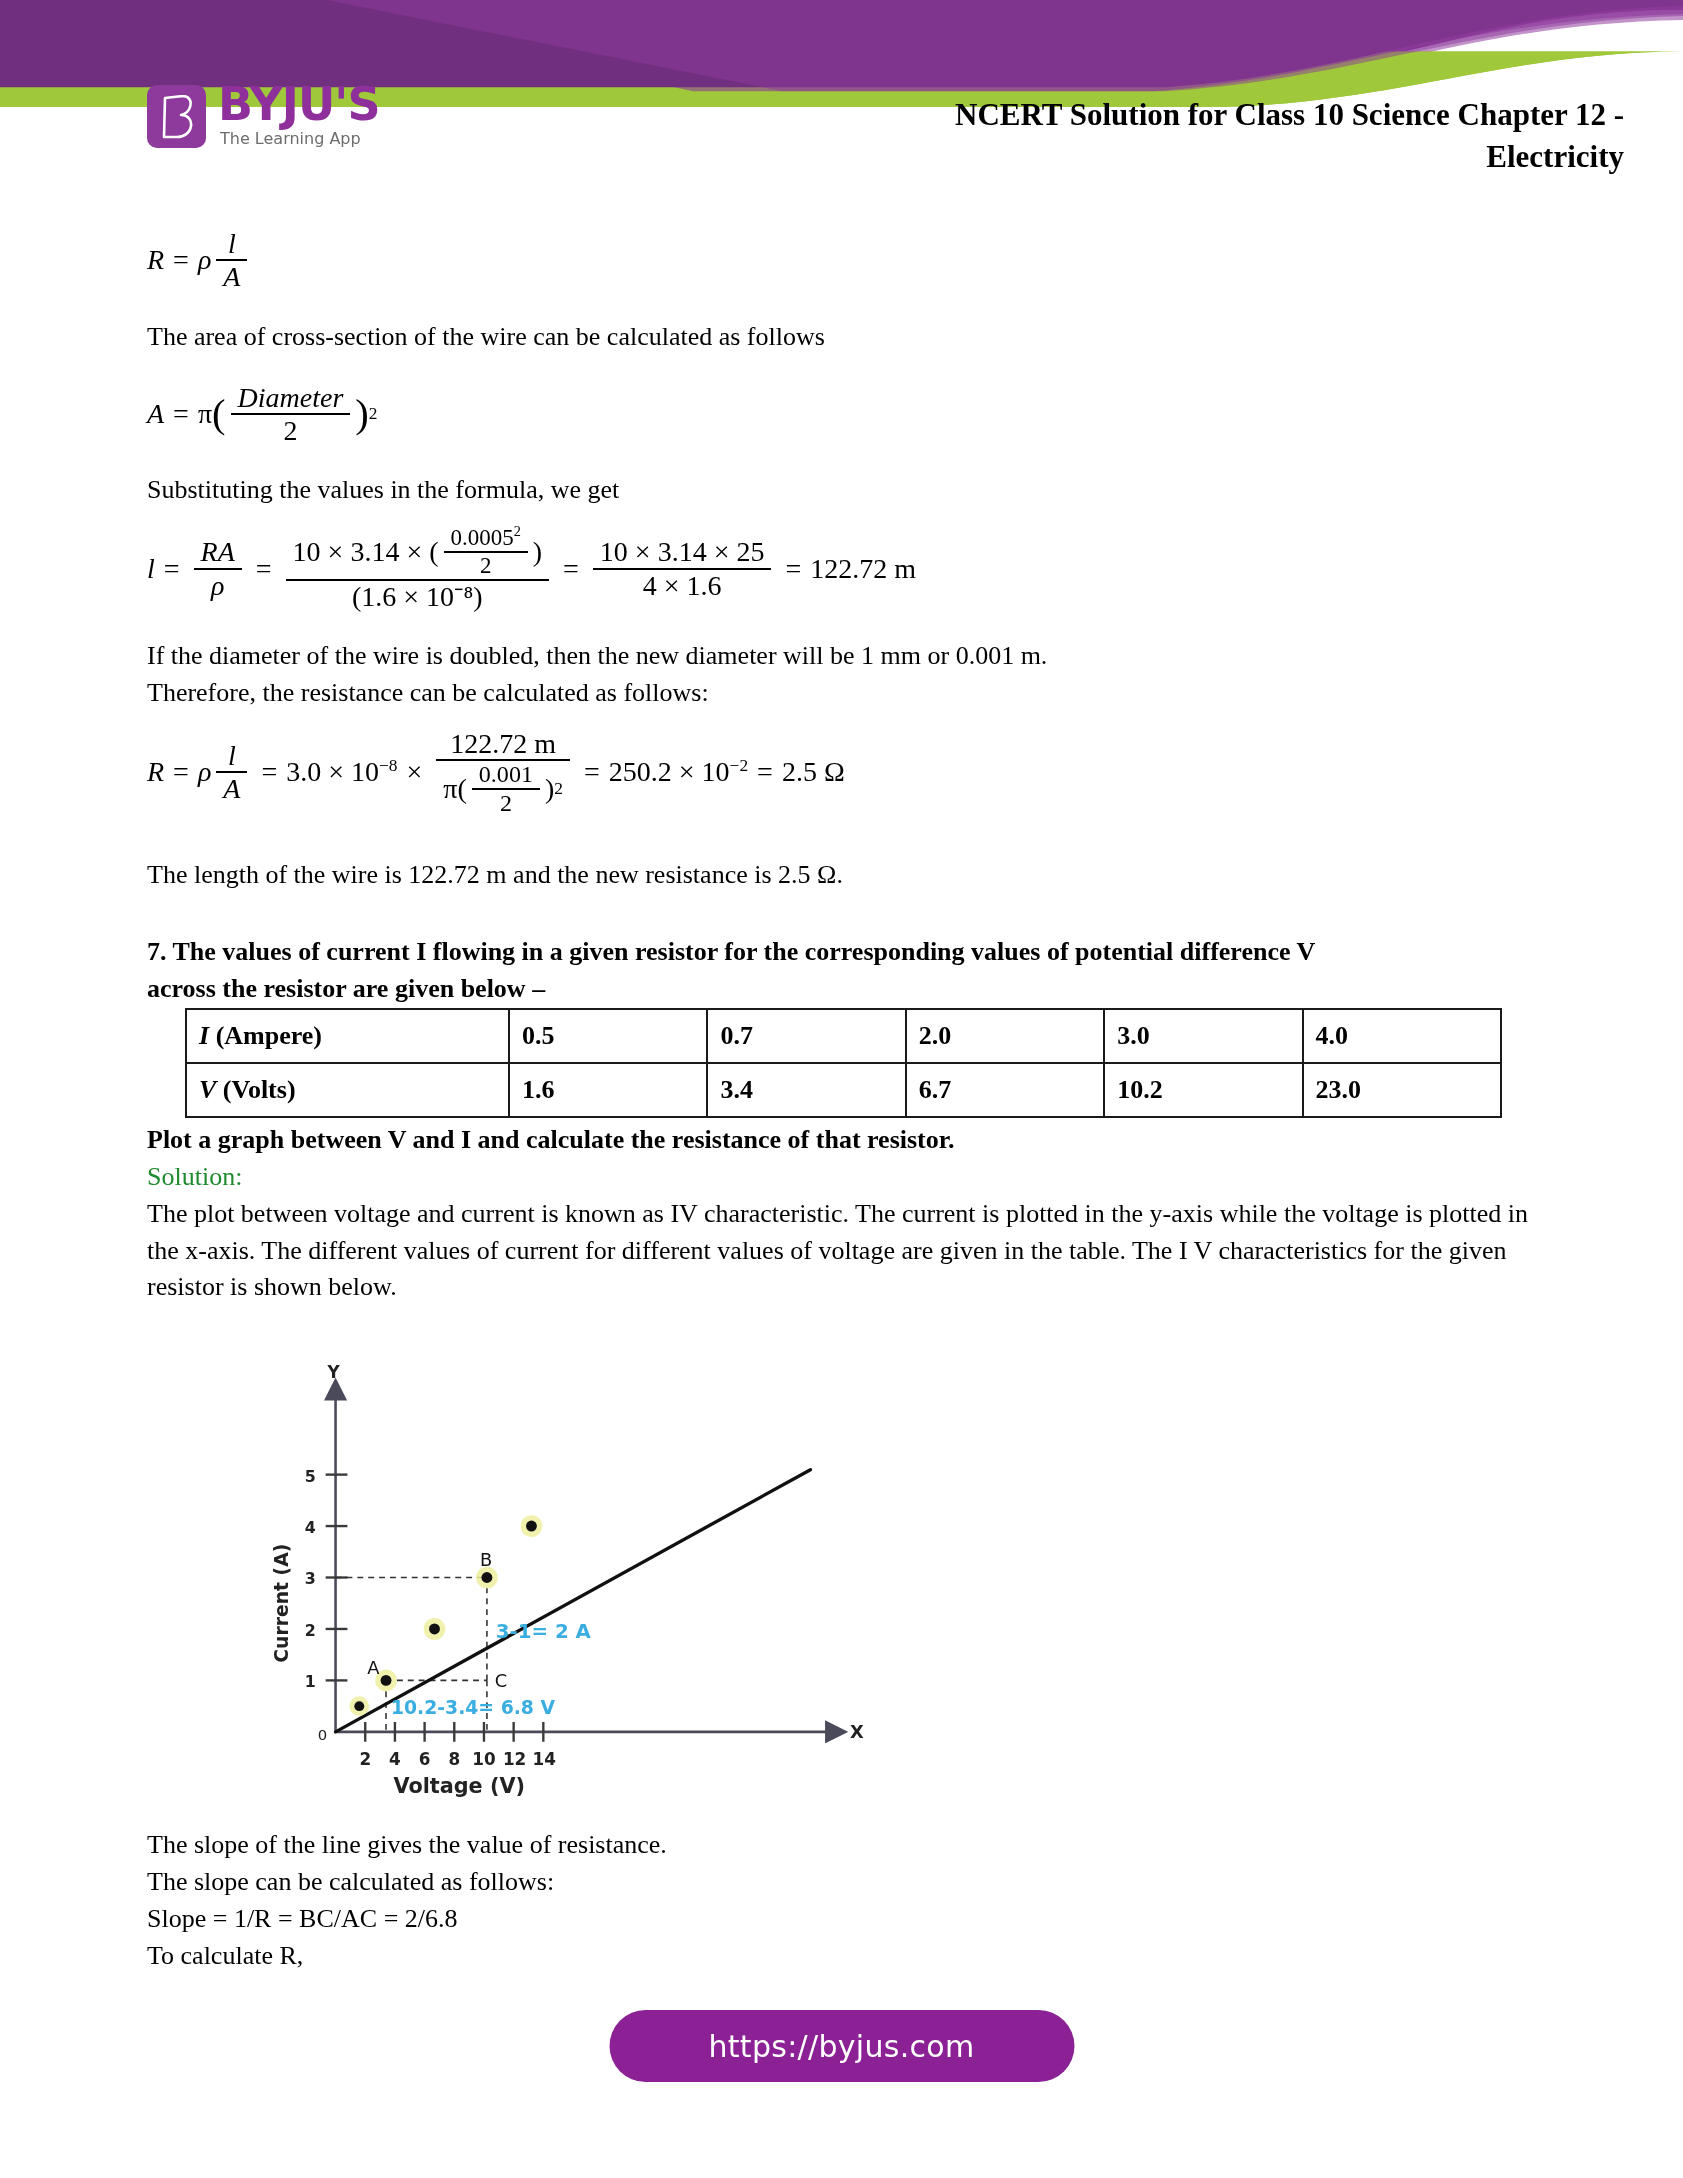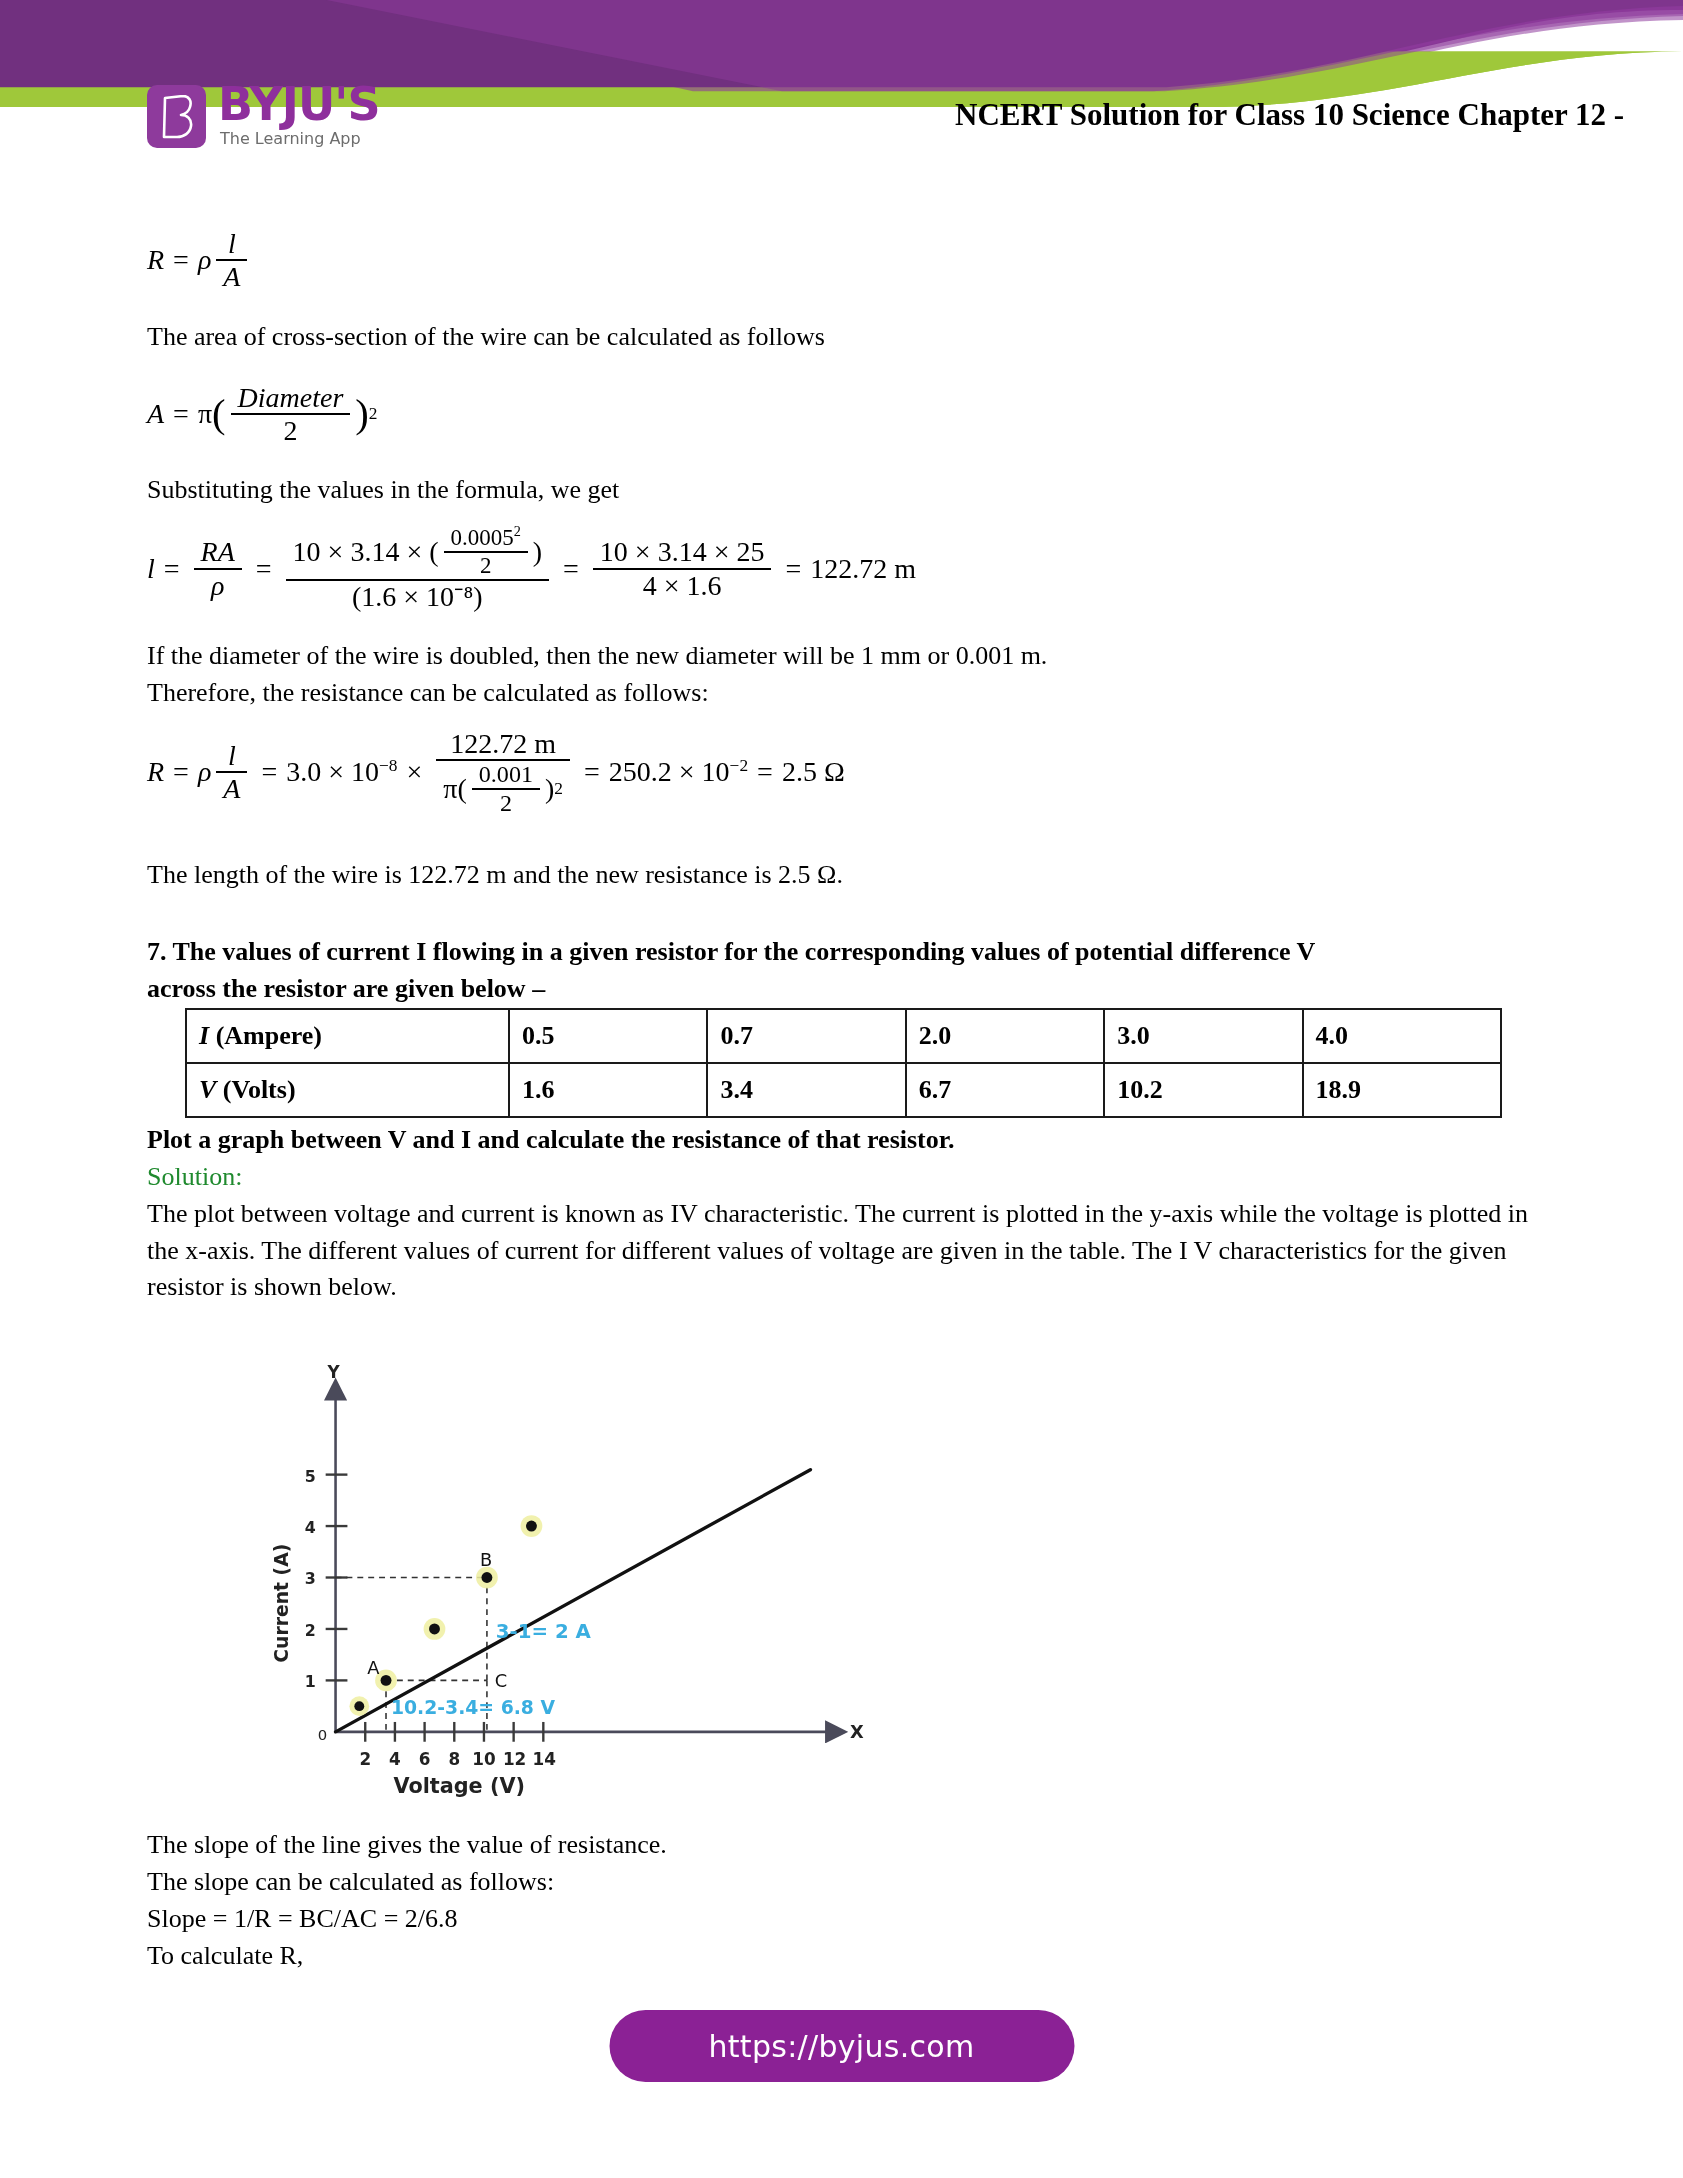--- a/index.html
+++ b/index.html
@@ -200,20 +200,21 @@
     <svg class="logo-mark-inner" viewBox="0 0 36 44" xmlns="http://www.w3.org/2000/svg">
       <path d="M6,3 L24,1 C30,1 33,6 31,12 C30,16 26,19 22,20 C28,20 33,24 32,31 C31,38 25,42 18,42 L5,42 Z" fill="none" stroke="#ffffff" stroke-width="2.6" stroke-linejoin="round"></path>
     </svg>
   </div>
   <div class="logo-word">BYJU'S</div>
   <div class="logo-tag">The Learning App</div>
 </div>
 
 <div class="header-title">
   <div>NCERT Solution for Class 10 Science Chapter 12 -</div>
+  <div>Electricity</div>
 </div>
 
 <div class="content">
 
   <div class="math">
     <span class="mi">R</span>
     <span class="mop">=</span>
     <span class="mi">ρ</span>
     <span class="frac">
       <span class="num mi">l</span>
@@ -330,21 +331,21 @@
         <td>2.0</td>
         <td>3.0</td>
         <td>4.0</td>
       </tr>
       <tr>
         <td class="lbl"><i>V</i><span> (Volts)</span></td>
         <td>1.6</td>
         <td>3.4</td>
         <td>6.7</td>
         <td>10.2</td>
-        <td>18.9</td>
+        <td>23.0</td>
       </tr>
     </tbody>
   </table>
 
   <p class="para bold" style="margin-top:4px;">Plot a graph between V and I and calculate the resistance of that resistor.</p>
   <p class="para solution">Solution:</p>
   <p class="para">The plot between voltage and current is known as IV characteristic. The current is plotted in the y-axis while the voltage is plotted in the x-axis. The different values of current for different values of voltage are given in the table. The I V characteristics for the given resistor is shown below.</p>
 
   <div class="spacer-lg"></div>
 

